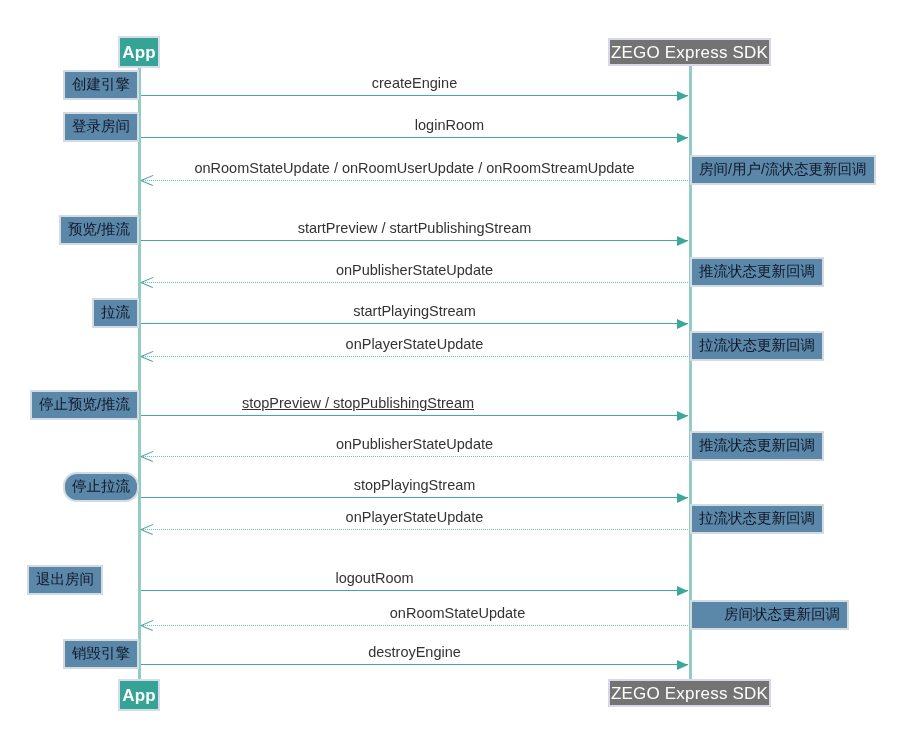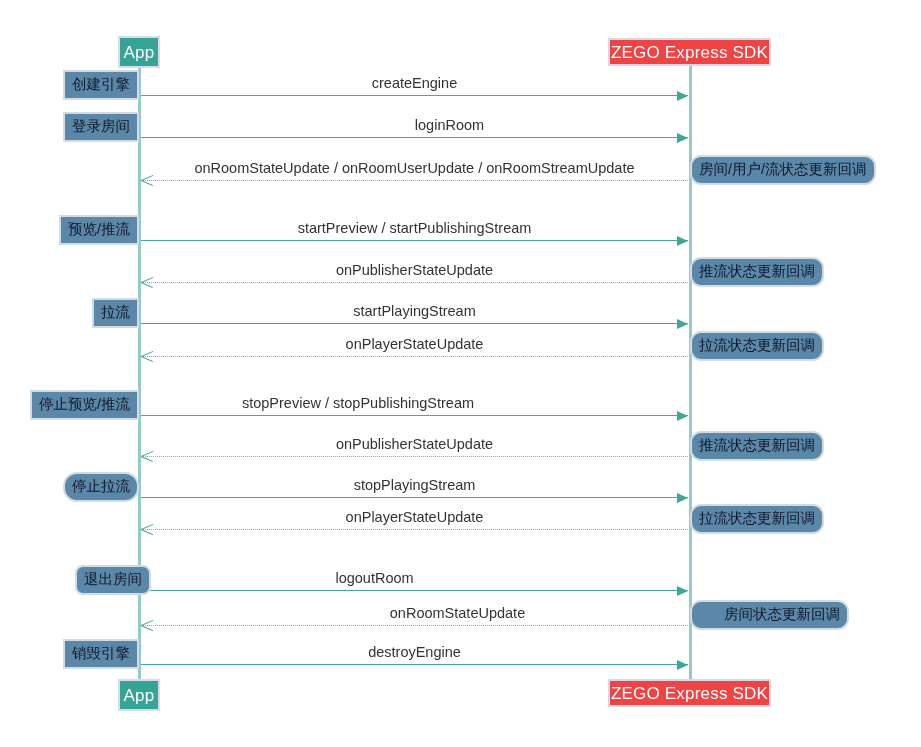--- a/index.html
+++ b/index.html
@@ -27,23 +27,24 @@
     display: flex;
     align-items: center;
     justify-content: center;
     white-space: nowrap;
     border: 2px solid #dcdcea;
     letter-spacing: .2px;
   }
   .actor-app {
     background: #35a496;
     border-color: #d7dcea;
+    font-weight: bold;
   }
   .actor-sdk {
-    background: #ef4444;
+    background: #737373;
     border-color: #d7d7ea;
   }
   
   .lifeline {
     position: absolute;
     width: 3px;
     background: #93ccc6;
   }
   
   .msg-line {
@@ -94,21 +95,21 @@
     color: #0f172a;
     font-size: 14.5px;
     line-height: 1;
     padding: 5px 7px 6px 7px;
     border: 2px solid #d2dae2;
     white-space: nowrap;
     display: flex;
     align-items: center;
   }
   .note-left  { justify-content: flex-end; }
-  .note-right { justify-content: flex-start; border-radius: 11px; }
+  .note-right { justify-content: flex-start; }
 </style>
 </head>
 <body>
 
 <div id="diagram">
 
   <div class="lifeline" id="lifeline-left" style="left: 138px; top: 68px; height: 611px;"></div>
   <div class="lifeline" id="lifeline-right" style="left: 689px; top: 66px; height: 613px;"></div>
 
   <div class="actor actor-app" id="actor-app-top" style="left: 118px; top: 36px; width: 42px; height: 32px;">App</div>
@@ -138,38 +139,38 @@
       <div class="msg-line" style="left: 141px; top: 323px; width: 547px;"></div>
       <div class="arrow-right" style="left: 677px; top: 318.5px;"></div>
       <div class="msg-label" style="left: 141px; width: 547px; top: 304px;">startPlayingStream</div>
       <div class="note note-left" style="right: 782px; top: 298px;">拉流</div>
       <div class="msg-line dashed" style="left: 141px; top: 356px; width: 547px;"></div>
       <div class="arrow-left-open" style="left: 141px; top: 350px;"></div>
       <div class="msg-label" style="left: 141px; width: 547px; top: 337px;">onPlayerStateUpdate</div>
       <div class="note note-right" style="left: 690px; top: 331px;">拉流状态更新回调</div>
       <div class="msg-line" style="left: 141px; top: 415px; width: 547px;"></div>
       <div class="arrow-right" style="left: 677px; top: 410.5px;"></div>
-      <div class="msg-label" style="left: 141px; width: 434px; top: 396px;">stopPreview / stopPublishingStream</div>
+      <div class="msg-label" style="left: 141px; width: 434px; top: 396px; text-decoration: underline;">stopPreview / stopPublishingStream</div>
       <div class="note note-left" style="right: 782px; top: 390px;">停止预览/推流</div>
       <div class="msg-line dashed" style="left: 141px; top: 456px; width: 547px;"></div>
       <div class="arrow-left-open" style="left: 141px; top: 450px;"></div>
       <div class="msg-label" style="left: 141px; width: 547px; top: 437px;">onPublisherStateUpdate</div>
       <div class="note note-right" style="left: 690px; top: 431px;">推流状态更新回调</div>
       <div class="msg-line" style="left: 141px; top: 497px; width: 547px;"></div>
       <div class="arrow-right" style="left: 677px; top: 492.5px;"></div>
       <div class="msg-label" style="left: 141px; width: 547px; top: 478px;">stopPlayingStream</div>
       <div class="note note-left" style="right: 782px; top: 472px; border-radius: 14px;">停止拉流</div>
       <div class="msg-line dashed" style="left: 141px; top: 529px; width: 547px;"></div>
       <div class="arrow-left-open" style="left: 141px; top: 523px;"></div>
       <div class="msg-label" style="left: 141px; width: 547px; top: 510px;">onPlayerStateUpdate</div>
       <div class="note note-right" style="left: 690px; top: 504px;">拉流状态更新回调</div>
       <div class="msg-line" style="left: 141px; top: 590px; width: 547px;"></div>
       <div class="arrow-right" style="left: 677px; top: 585.5px;"></div>
       <div class="msg-label" style="left: 141px; width: 467px; top: 571px;">logoutRoom</div>
-      <div class="note note-left" style="right: 770px; top: 565px; border-radius: 8px;">退出房间</div>
+      <div class="note note-left" style="right: 818px; top: 565px;">退出房间</div>
       <div class="msg-line dashed" style="left: 141px; top: 625px; width: 547px;"></div>
       <div class="arrow-left-open" style="left: 141px; top: 619px;"></div>
       <div class="msg-label" style="left: 141px; width: 633px; top: 606px;">onRoomStateUpdate</div>
       <div class="note note-right" style="left: 690px; top: 600px; padding-left: 32px;">房间状态更新回调</div>
       <div class="msg-line" style="left: 141px; top: 664px; width: 547px;"></div>
       <div class="arrow-right" style="left: 677px; top: 659.5px;"></div>
       <div class="msg-label" style="left: 141px; width: 547px; top: 645px;">destroyEngine</div>
       <div class="note note-left" style="right: 782px; top: 639px;">销毁引擎</div>
     </div>
 

